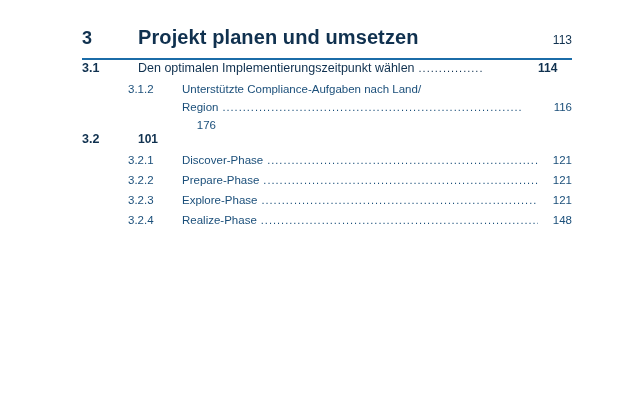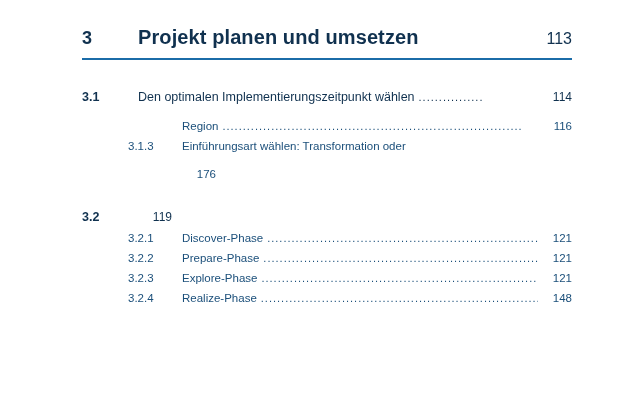--- a/index.html
+++ b/index.html
@@ -44,32 +44,32 @@
   }
   .chapter-title {
     flex: 1 1 auto;
     font-size: 20px;
     font-weight: bold;
     color: #10314f;
     letter-spacing: 0.1px;
   }
   .chapter-page {
     flex: 0 0 auto;
-    font-size: 16px;
+    font-size: 12px;
     font-weight: normal;
     color: #10314f;
     text-align: right;
     min-width: 26px;
   }
 
   
   .l1-row {
     display: flex;
     align-items: baseline;
-    margin-top: 30px;
+    margin-top: 1px;
   }
   .l1-num {
     width: 56px;
     flex: 0 0 56px;
     font-size: 12.5px;
     font-weight: bold;
     color: #10314f;
   }
   .l1-text {
     flex: 1 1 auto;
@@ -77,23 +77,22 @@
     font-weight: normal;
     color: #10314f;
     position: relative;
     white-space: nowrap;
     overflow: hidden;
   }
   .l1-text .label { padding-right: 4px; }
   .l1-page {
     flex: 0 0 34px;
     font-size: 12px;
-    font-weight: normal;
-    color: #10314f;
-    text-align: right;
+    font-weight: bold;
+    color: #10314f;
   }
 
   
   .l2-row {
     display: flex;
     align-items: baseline;
     margin-top: 8px;
   }
   .l2-num {
     width: 54px;
@@ -113,21 +112,21 @@
   .l2-page {
     flex: 0 0 34px;
     font-size: 11.5px;
     color: #1b4f7a;
     text-align: right;
   }
   
   .l2-cont {
     display: flex;
     align-items: center;
-    margin-top: 16px;
+    margin-top: 6px;
   }
   .l2-cont .spacer {
     width: 100px;
     flex: 0 0 100px;
   }
 
   .dots {
     display: inline;
     color: #1b4f7a;
     letter-spacing: 1px;
@@ -149,39 +148,39 @@
       <span class="chapter-page">113</span>
     </div>
 
     <div class="l1-row">
       <span class="l1-num">3.1</span>
       <span class="l1-text"><span class="label">Den optimalen Implementierungszeitpunkt wählen</span><span class="dots dots-bold">................</span></span>
       <span class="l1-page">114</span>
     </div>
 
 
+    <div class="l2-row">
+      <span class="l2-num">3.1.2</span>
+      <span class="l2-text"><span class="label">Unterstützte Compliance-Aufgaben nach Land/</span></span>
+      <span class="l2-page"></span>
+    </div>
     <div class="l2-cont">
       <span class="spacer"></span>
       <span class="l2-text"><span class="label">Region</span><span class="dots">..........................................................................</span></span>
       <span class="l2-page">116</span>
     </div>
 
-    <div class="l2-row">
-      <span class="l2-num">3.1.3</span>
-      <span class="l2-text"><span class="label">Einführungsart wählen: Transformation oder</span></span>
-      <span class="l2-page"></span>
-    </div>
     <div class="l2-cont">
       <span class="spacer"></span>
       <span class="l2-page">176</span>
     </div>
 
     <div class="l1-row">
       <span class="l1-num">3.2</span>
-      <span class="l1-page">119</span>
+      <span class="l1-page">101</span>
     </div>
 
     <div class="l2-row">
       <span class="l2-num">3.2.1</span>
       <span class="l2-text"><span class="label">Discover-Phase</span><span class="dots">.............................................................................</span></span>
       <span class="l2-page">121</span>
     </div>
 
     <div class="l2-row">
       <span class="l2-num">3.2.2</span>

